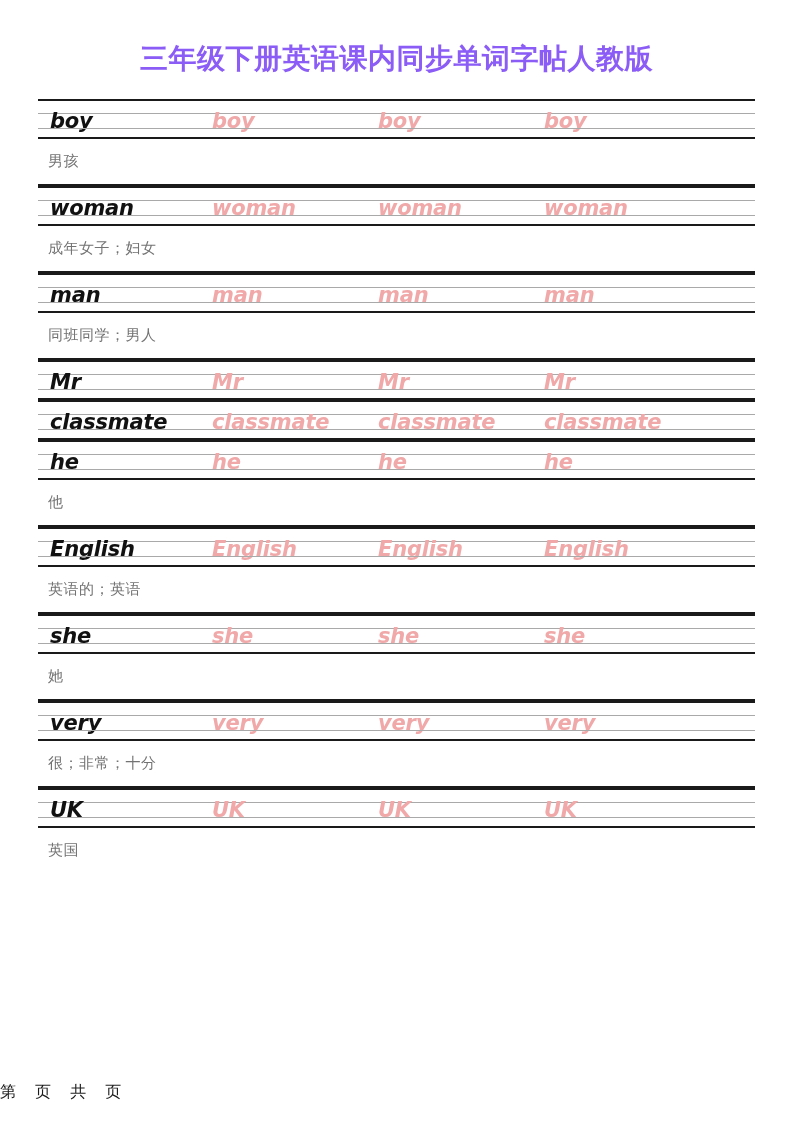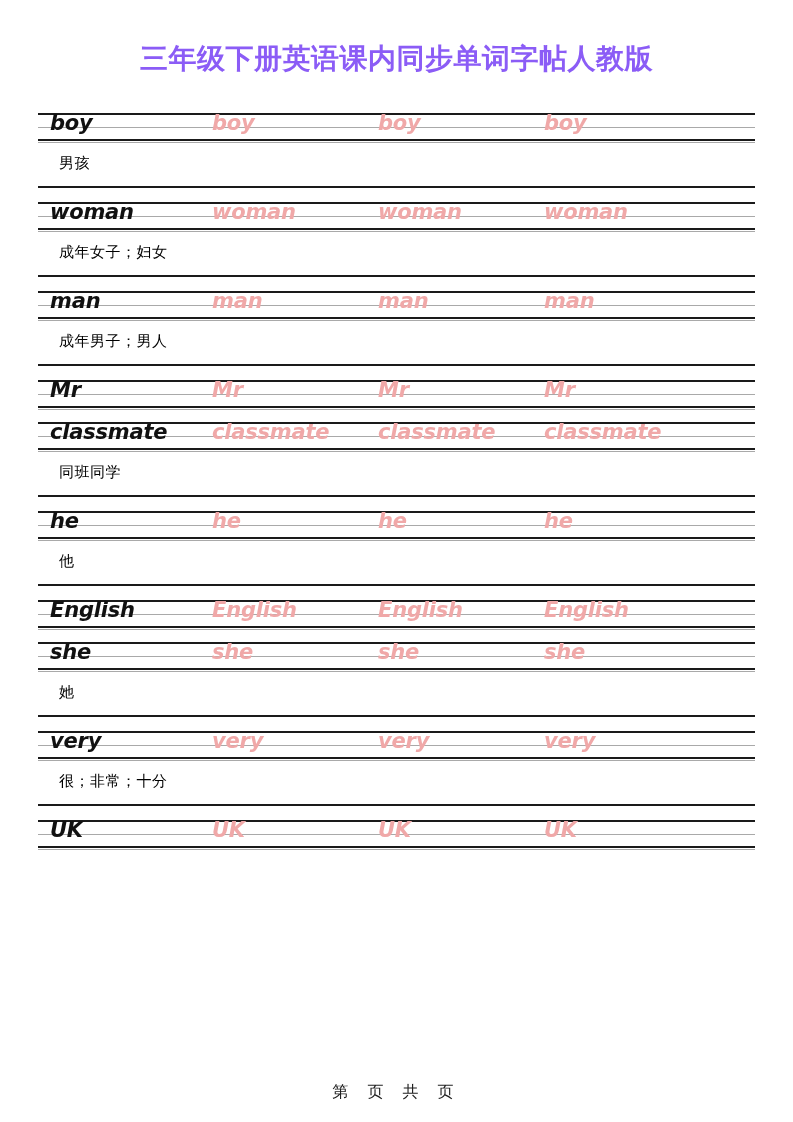--- a/index.html
+++ b/index.html
@@ -47,26 +47,25 @@
   }
 
   .entry {
     position: relative;
     width: 100%;
   }
 
   
   .ruleblock {
     position: relative;
-    height: 28px;
+    height: 40px;
     box-sizing: border-box;
     border-top: 2px solid #1a1a1a;
     border-bottom: 2px solid #1a1a1a;
     overflow: visible;
-    margin-top: 14px;
   }
   
   .ruleblock::before,
   .ruleblock::after {
     content: "";
     position: absolute;
     left: 0;
     width: 100%;
     height: 0;
     border-top: 1px solid #a9a9a9;
@@ -105,40 +104,39 @@
 
   
   .meaning {
     position: relative;
     height: 47px;
     box-sizing: border-box;
     border-bottom: 2px solid #1a1a1a;
   }
   .meaning-text {
     position: absolute;
-    left: 21px;
+    left: 10px;
     top: 13px;
     font-family: "DejaVu Serif", "Liberation Serif", serif;
     font-size: 15px;
-    color: #000000;
+    color: #737373;
     white-space: nowrap;
     letter-spacing: 0.5px;
   }
   
   .entry:last-child .meaning {
     border-bottom: none;
   }
 
   
   .footer {
     position: absolute;
     left: 0;
     top: 1082px;
     width: 793px;
-    text-align: center;
     font-family: "DejaVu Sans", "Liberation Sans", sans-serif;
     font-size: 16px;
     color: #1a1a1a;
     letter-spacing: 7px;
     white-space: nowrap;
   }
 </style>
 </head>
 <body>
 
@@ -176,21 +174,21 @@
       <div class="entry">
         <div class="ruleblock">
           <div class="words">
             <span class="word model">man</span>
             <span class="word trace t1">man</span>
             <span class="word trace t2">man</span>
             <span class="word trace t3">man</span>
           </div>
         </div>
         <div class="meaning">
-          <span class="meaning-text">成年男子；男人</span>
+          <span class="meaning-text">同班同学；男人</span>
         </div>
       </div>
       <div class="entry">
         <div class="ruleblock">
           <div class="words">
             <span class="word model">Mr</span>
             <span class="word trace t1">Mr</span>
             <span class="word trace t2">Mr</span>
             <span class="word trace t3">Mr</span>
           </div>
@@ -198,23 +196,20 @@
       </div>
       <div class="entry">
         <div class="ruleblock">
           <div class="words">
             <span class="word model">classmate</span>
             <span class="word trace t1">classmate</span>
             <span class="word trace t2">classmate</span>
             <span class="word trace t3">classmate</span>
           </div>
         </div>
-        <div class="meaning">
-          <span class="meaning-text">同班同学</span>
-        </div>
       </div>
       <div class="entry">
         <div class="ruleblock">
           <div class="words">
             <span class="word model">he</span>
             <span class="word trace t1">he</span>
             <span class="word trace t2">he</span>
             <span class="word trace t3">he</span>
           </div>
         </div>
@@ -224,20 +219,23 @@
       </div>
       <div class="entry">
         <div class="ruleblock">
           <div class="words">
             <span class="word model">English</span>
             <span class="word trace t1">English</span>
             <span class="word trace t2">English</span>
             <span class="word trace t3">English</span>
           </div>
         </div>
+        <div class="meaning">
+          <span class="meaning-text">英语的；英语</span>
+        </div>
       </div>
       <div class="entry">
         <div class="ruleblock">
           <div class="words">
             <span class="word model">she</span>
             <span class="word trace t1">she</span>
             <span class="word trace t2">she</span>
             <span class="word trace t3">she</span>
           </div>
         </div>
@@ -260,18 +258,21 @@
       </div>
       <div class="entry">
         <div class="ruleblock">
           <div class="words">
             <span class="word model">UK</span>
             <span class="word trace t1">UK</span>
             <span class="word trace t2">UK</span>
             <span class="word trace t3">UK</span>
           </div>
         </div>
+        <div class="meaning">
+          <span class="meaning-text">英国</span>
+        </div>
       </div>
     </div>
 
   <div class="footer">第 页 共 页</div>
 
 </div>
 
 </body></html>

